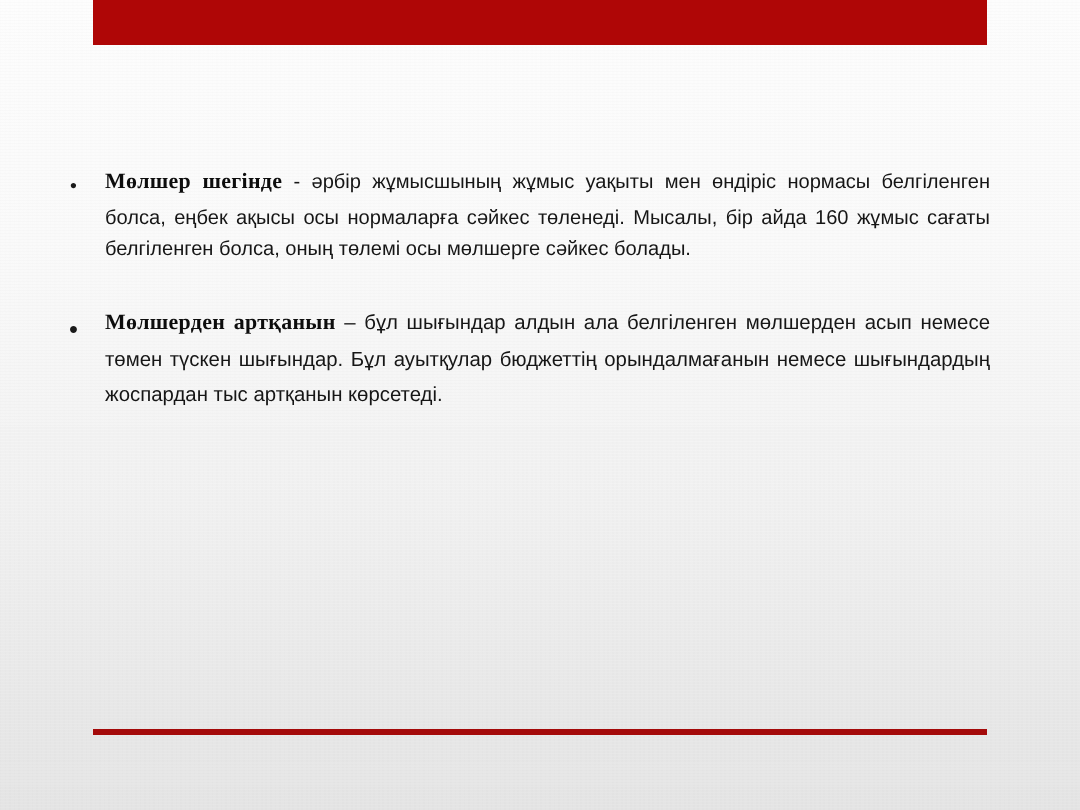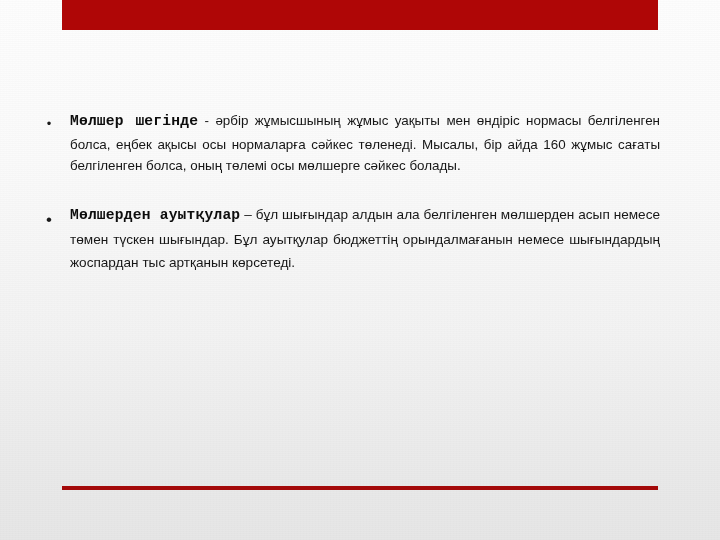--- a/index.html
+++ b/index.html
@@ -119,21 +119,21 @@
     color: #161616;
     hyphens: none;
   }
 
   .para.p2 {
     font-size: 13.6px;
     line-height: 1.70;
   }
 
   .lead {
-    font-family: Liberation Mono, monospace;
+    font-family: Liberation Serif, serif;
     font-weight: bold;
     font-size: 14.6px;
     letter-spacing: .2px;
     color: #0d0d0d;
   }
 </style>
 </head>
 <body>
 
 <div class="slide">
@@ -146,21 +146,21 @@
     <div class="bullet bullet-1">
       <span class="dot">•</span>
       <p class="para p1">
         <span class="lead">Мөлшер шегінде</span><span> - әрбір жұмысшының жұмыс уақыты мен өндіріс нормасы белгіленген болса, еңбек ақысы осы нормаларға сәйкес төленеді. Мысалы, бір айда 160 жұмыс сағаты белгіленген болса, оның төлемі осы мөлшерге сәйкес болады.</span>
       </p>
     </div>
 
     <div class="bullet bullet-2">
       <span class="dot">•</span>
       <p class="para p2">
-        <span class="lead">Мөлшерден ауытқулар</span><span> – бұл шығындар алдын ала белгіленген мөлшерден асып немесе төмен түскен шығындар. Бұл ауытқулар бюджеттің орындалмағанын немесе шығындардың жоспардан тыс артқанын көрсетеді.</span>
+        <span class="lead">Мөлшерден артқанын</span><span> – бұл шығындар алдын ала белгіленген мөлшерден асып немесе төмен түскен шығындар. Бұл ауытқулар бюджеттің орындалмағанын немесе шығындардың жоспардан тыс артқанын көрсетеді.</span>
       </p>
     </div>
 
   </div>
 
   <div class="bottom-rule"></div>
 
 </div>
 
 </body></html>

